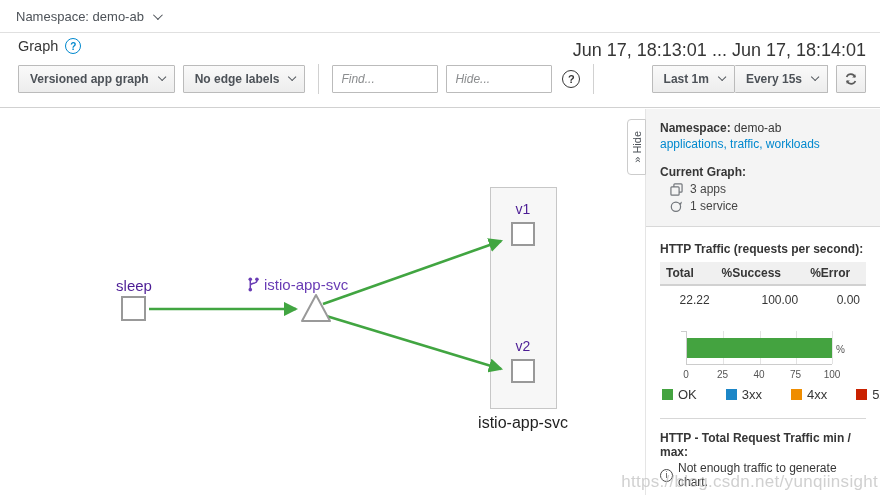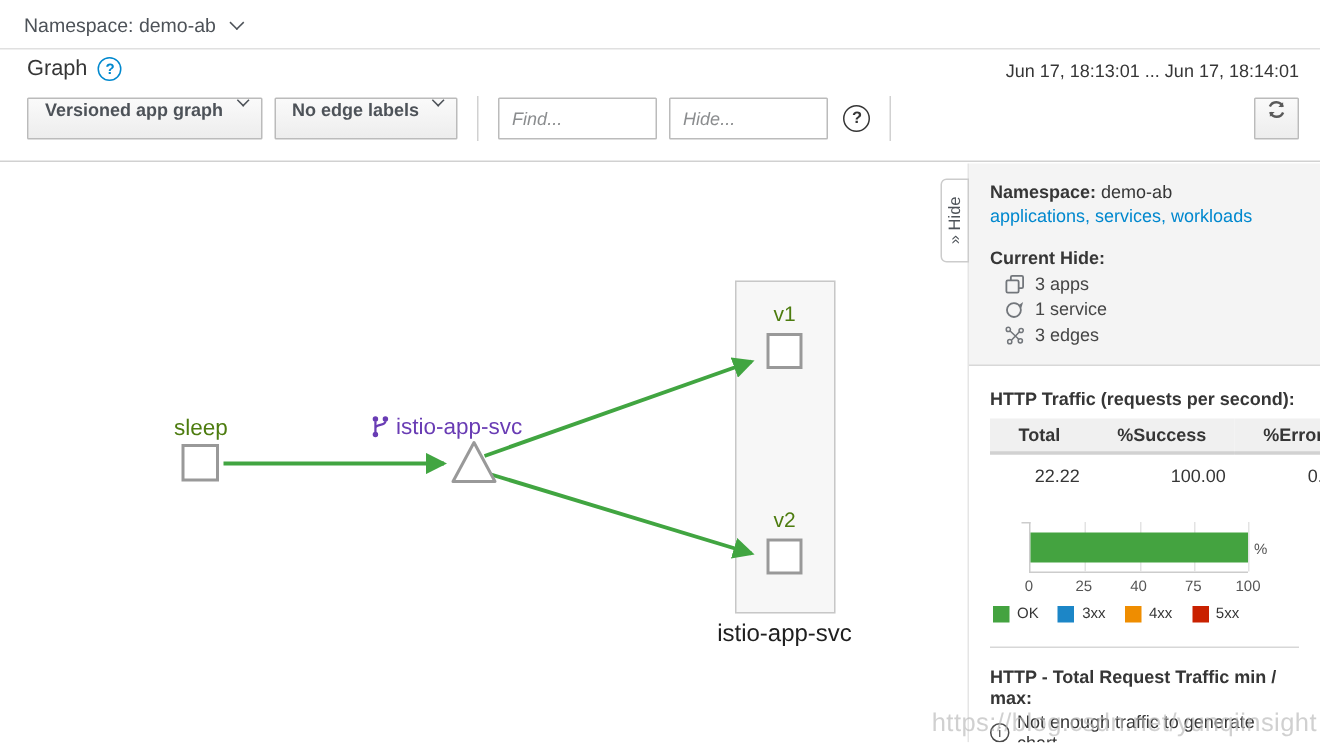--- a/index.html
+++ b/index.html
@@ -13,26 +13,26 @@
   .topbar-btn { display: inline-flex; align-items: center; gap: 7px; font-size: 13px; color: #4d5258; cursor: pointer; }
 
   .chev { width: 7px; height: 7px; border-right: 1.4px solid currentColor; border-bottom: 1.4px solid currentColor;
           transform: rotate(45deg) translateY(-2px); display: inline-block; margin-left: 2px; }
 
   
   .page-header { position: absolute; top: 38px; left: 18px; display: flex; align-items: center; gap: 7px; }
   .page-title { font-size: 14.5px; color: #363636; }
   .help-blue { width: 16px; height: 16px; border: 1.4px solid #0088ce; color: #0088ce; border-radius: 50%;
                font-size: 10px; font-weight: bold; display: inline-flex; align-items: center; justify-content: center; }
-  .time-range { position: absolute; top: 40px; right: 14px; font-size: 12px; color: #363636; }
+  .time-range { position: absolute; top: 40px; right: 14px; font-size: 18px; color: #363636; }
 
   
   .toolbar { position: absolute; top: 64px; left: 18px; right: 14px; height: 30px;
              display: flex; align-items: center; gap: 8px; }
-  .btn { display: inline-flex; gap: 6px; height: 28px; padding: 0 11px;
+  .btn { display: inline-flex; align-items: center; gap: 6px; height: 28px; padding: 0 11px;
          background: linear-gradient(#fafafa, #ededed); border: 1px solid #bbb; border-radius: 1px;
          font-size: 12px; font-weight: bold; color: #4d5258; cursor: pointer; font-family: inherit; }
   .btn .chev { transform: rotate(45deg) translateY(-3px); width: 6px; height: 6px; }
   .btn-group { display: inline-flex; }
   .btn-group .btn + .btn { border-left: none; }
   .vdiv { width: 1px; height: 30px; background: #d1d1d1; margin: 0 5px; }
   .tb-input { width: 106px; height: 28px; border: 1px solid #bbb; border-radius: 1px; padding: 0 8px;
               font-size: 12px; font-family: inherit; color: #363636; }
   .tb-input::placeholder { font-style: italic; color: #8b8d8f; }
   .help-dark { width: 18px; height: 18px; border: 1.6px solid #363636; color: #363636; border-radius: 50%;
@@ -41,21 +41,21 @@
   .spacer { flex: 1; }
   .icon-btn { width: 30px; padding: 0; justify-content: center; }
   .toolbar-rule { position: absolute; top: 107px; left: 0; right: 0; height: 1px; background: #d1d1d1; }
 
   
   .graph-area { position: absolute; top: 108px; left: 0; right: 0; bottom: 0; background: #fff; }
   .edges-svg { position: absolute; inset: 0; pointer-events: none; }
   .group-box { position: absolute; left: 490px; top: 79px; width: 67px; height: 222px;
                background: #f7f7f7; border: 1.5px solid #c7c7c7; }
   .node-sq { position: absolute; width: 25px; height: 25px; background: #fff; border: 2px solid #999; cursor: pointer; }
-  .node-label { position: absolute; font-size: 15px; color: #4d7c0f; text-align: center; }
+  .node-label { position: absolute; font-size: 15px; color: #4c1d95; text-align: center; }
   .vs-label { position: absolute; left: 247px; top: 168px; display: flex; align-items: center; gap: 4px;
               font-size: 15px; cursor: pointer; }
   .group-caption { position: absolute; left: 453px; top: 306px; width: 140px; text-align: center;
                    font-size: 16px; color: #1f1f1f; }
 
   
   .panel { position: absolute; top: 109px; left: 645px; right: 0; bottom: 0;
            border-left: 1px solid #e5e5e5; background: #fff; font-size: 12px; }
   .hide-tab { position: absolute; left: -19px; top: 10px; width: 19px; height: 56px; background: #fff;
               border: 1px solid #ccc; border-radius: 4px 0 0 4px; display: flex; align-items: center;
@@ -67,33 +67,33 @@
   .ns-links a { color: #0088ce; text-decoration: none; cursor: pointer; }
   .ns-links a:not(.last)::after { content: ", "; }
   .cg-title { font-weight: bold; margin-top: 14px; margin-bottom: 3px; }
   .stat-row { display: flex; align-items: center; gap: 7px; margin: 3px 0 3px 10px; color: #464646; }
   .stat-row svg { flex: 0 0 auto; }
 
   .http-section { padding: 15px 14px 0; }
   .sec-title { font-weight: bold; font-size: 12px; margin-bottom: 6px; }
   table.traffic { width: 100%; border-collapse: collapse; font-size: 12px; }
   table.traffic th { background: #f0f0f0; border-bottom: 2px solid #d1d1d1; text-align: left;
-                     font-weight: bold; padding: 4px 19px; }
+                     font-weight: bold; padding: 4px 6px; }
   table.traffic td { padding: 7px 6px 4px; text-align: right; }
   .col1 { width: 27%; } .col2 { width: 43%; } .col3 { width: 30%; }
 
   .mini-chart { margin: 20px 0 0 26px; width: 146px; }
   .plot { position: relative; height: 34px; border-left: 1px solid #ccc; border-bottom: 1px solid #ccc; }
   .plot::before { content: ""; position: absolute; left: -6px; top: 0; width: 6px; height: 1px; background: #ccc; }
   .gridline { position: absolute; top: 0; bottom: 0; width: 1px; background: #e3e3e3; }
   .bar { position: absolute; left: 0; top: 7px; height: 20px; }
   .pct-label { position: absolute; left: calc(100% + 4px); top: 13px; font-size: 10px; color: #555; }
   .ticks { position: relative; height: 16px; font-size: 10px; color: #555; }
   .ticks span { position: absolute; top: 4px; transform: translateX(-50%); }
-  .legend { display: flex; gap: 13px; margin: 6px 0 0 2px; font-size: 10px; align-items: center; }
+  .legend { display: flex; gap: 29px; margin: 6px 0 0 2px; font-size: 13px; align-items: center; }
   .legend-item { display: flex; align-items: center; gap: 5px; }
   .swatch { width: 11px; height: 11px; display: inline-block; }
 
   .panel-divider { border-top: 1px solid #d7d7d7; margin: 16px 0 12px; }
   .minmax { margin-bottom: 10px; }
   .minmax-title { font-weight: bold; margin-bottom: 2px; }
   .msg-line { display: flex; align-items: center; gap: 5px; color: #363636; }
   .info-icon { width: 13px; height: 13px; border-radius: 50%; border: 1.2px solid #4a4a4a; color: #4a4a4a;
                font-size: 9px; display: inline-flex; align-items: center; justify-content: center; flex: 0 0 auto; }
 
@@ -126,20 +126,30 @@
     <button class="btn">
       <span>No edge labels</span>
       <span class="chev"></span>
     </button>
     <span class="vdiv"></span>
     <input class="tb-input" placeholder="Find..." style="">
     <input class="tb-input" placeholder="Hide..." style="">
     <span class="help-dark">?</span>
     <span class="vdiv"></span>
     <span class="spacer"></span>
+    <span class="btn-group">
+      <button class="btn">
+        <span>Last 1m</span>
+        <span class="chev"></span>
+      </button>
+      <button class="btn">
+        <span>Every 15s</span>
+        <span class="chev"></span>
+      </button>
+    </span>
     <button class="btn icon-btn">
       <svg width="14" height="14" viewBox="0 0 14 14" fill="none" stroke="#5a5a5a" stroke-width="1.6">
         <path d="M2.6 5 A4.6 4.6 0 0 1 11.2 5.2"></path>
         <path d="M11.4 2.2 v3.2 h-3.2" fill="#5a5a5a" stroke="none"></path>
         <path d="M11.4 9 A4.6 4.6 0 0 1 2.8 8.8"></path>
         <path d="M2.6 11.8 v-3.2 h3.2" fill="#5a5a5a" stroke="none"></path>
       </svg>
     </button>
   </div>
   <div class="toolbar-rule"></div>
@@ -188,46 +198,36 @@
     <div class="hide-tab">
       <span>» Hide</span>
     </div>
 
     <div class="summary-card">
       <div class="ns-line">
         <span class="bold">Namespace:</span>
         <span>demo-ab</span>
       </div>
       <div class="ns-links">
-        <a>applications</a><a>services</a><a class="last">workloads</a>
-      </div>
-      <div class="cg-title">Current Hide:</div>
+        <a>applications</a><a>traffic</a><a class="last">workloads</a>
+      </div>
+      <div class="cg-title">Current Graph:</div>
       <div class="stat-row">
         <svg width="13" height="13" viewBox="0 0 14 14" fill="none" stroke="#72767b" stroke-width="1.3">
           <rect x="1" y="4.2" width="8.8" height="8.8" rx="1"></rect>
           <path d="M4.2 4.2 V2 a1 1 0 0 1 1 -1 H12 a1 1 0 0 1 1 1 v6.8 a1 1 0 0 1 -1 1 H9.8"></path>
         </svg>
         <span>3 apps</span>
       </div>
       <div class="stat-row">
         <svg width="13" height="13" viewBox="0 0 14 14" fill="none" stroke="#72767b" stroke-width="1.3">
           <circle cx="6.4" cy="7.2" r="5"></circle>
           <path d="M9.5 4 L13 1.5 L11.8 5.5" fill="#72767b" stroke="none"></path>
         </svg>
         <span>1 service</span>
-      </div>
-      <div class="stat-row">
-        <svg width="13" height="13" viewBox="0 0 14 14" fill="#72767b" stroke="#72767b" stroke-width="1.1">
-          <circle cx="2.4" cy="2.8" r="1.5" fill="none"></circle>
-          <circle cx="11.6" cy="3.6" r="1.5" fill="none"></circle>
-          <circle cx="3.4" cy="11.6" r="1.5" fill="none"></circle>
-          <circle cx="11" cy="11" r="1.5" fill="none"></circle>
-          <path d="M3.5 3.8 L10.2 10.2 M10.4 4.5 L4.6 10.6" fill="none"></path>
-        </svg>
-        <span>3 edges</span>
       </div>
     </div>
 
     <div class="http-section">
       <div class="sec-title">HTTP Traffic (requests per second):</div>
       <table class="traffic">
         <thead>
           <tr>
             <th class="col1">Total</th>
             <th class="col2">%Success</th>

